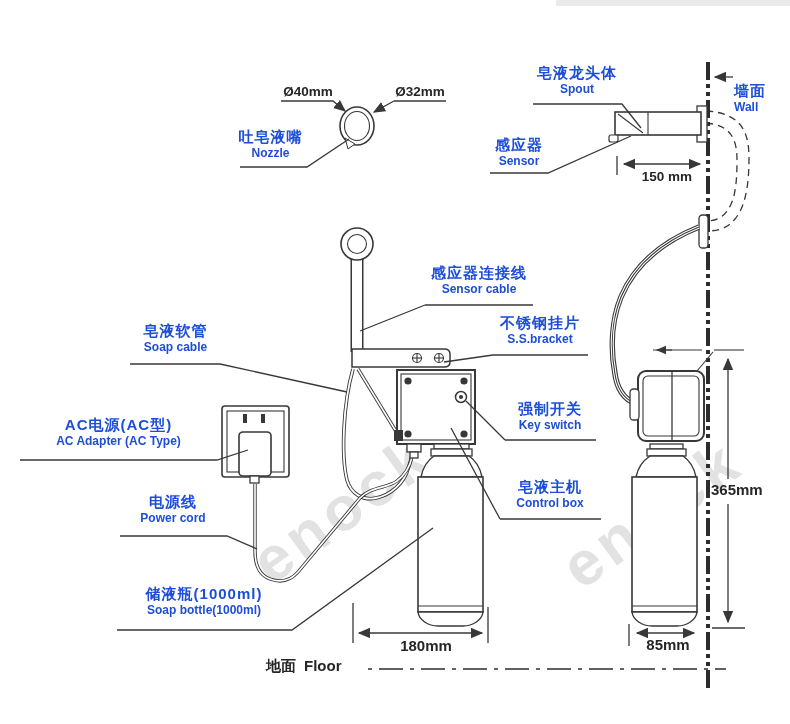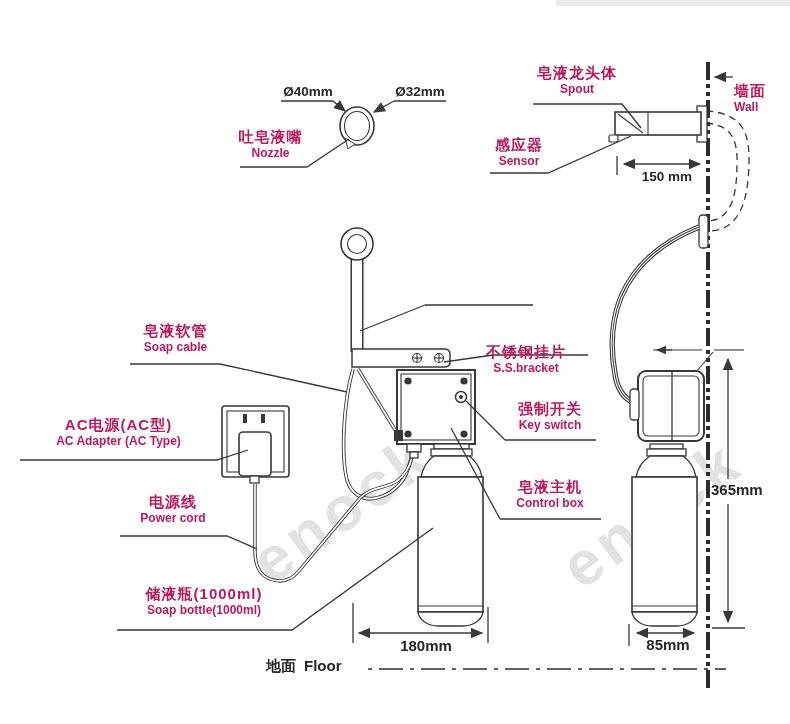--- a/index.html
+++ b/index.html
@@ -1,21 +1,21 @@
 <!DOCTYPE html>
 <html><head>
 <meta charset="utf-8">
 <style>
   html,body{margin:0;padding:0;background:#fff;}
   #stage{
     position:relative;width:790px;height:724px;background:#fff;overflow:hidden;
     font-family:"Liberation Sans", sans-serif;color:#262626;
   }
   #lineart{position:absolute;left:0;top:0;}
-  .label{position:absolute;text-align:center;line-height:1.18;font-weight:600;color:#be185d;}
+  .label{position:absolute;text-align:center;line-height:1.18;font-weight:600;color:#1d4ed8;}
   .label .zh{display:block;font-size:15px;letter-spacing:1px;}
   .label .en{display:block;font-size:12px;}
   .dim{position:absolute;font-size:15px;font-weight:600;color:#262626;}
   .dim.small{font-size:13.5px;}
   .floorlbl{position:absolute;font-size:15px;font-weight:600;color:#262626;}
   .floorlbl .en{margin-left:8px;margin-top:16px;}
   .wm{
     position:absolute;font-size:62px;font-weight:bold;letter-spacing:5px;
     color:rgba(150,150,150,0.28);transform:rotate(-36deg);transform-origin:left top;
     pointer-events:none;white-space:nowrap;
@@ -216,22 +216,26 @@
     <span class="en">Wall</span>
   </div>
 
   <div class="label" style="left:485px;top:136px;width:68px;">
     <span class="zh">感应器</span>
     <span class="en">Sensor</span>
   </div>
 
   <div class="dim small" style="left:634px;top:169px;width:66px;text-align:center;position:absolute;">150 mm</div>
 
-
-  <div class="label" style="left:476px;top:314px;width:100px;margin-top:29px;">
+  <div class="label" style="left:423px;top:264px;width:112px;">
+    <span class="zh">感应器连接线</span>
+    <span class="en">Sensor cable</span>
+  </div>
+
+  <div class="label" style="left:490px;top:314px;width:100px;">
     <span class="zh">不锈钢挂片</span>
     <span class="en">S.S.bracket</span>
   </div>
 
   <div class="label" style="left:128px;top:322px;width:95px;">
     <span class="zh">皂液软管</span>
     <span class="en">Soap cable</span>
   </div>
 
   <div class="label" style="left:20px;top:416px;width:197px;">

